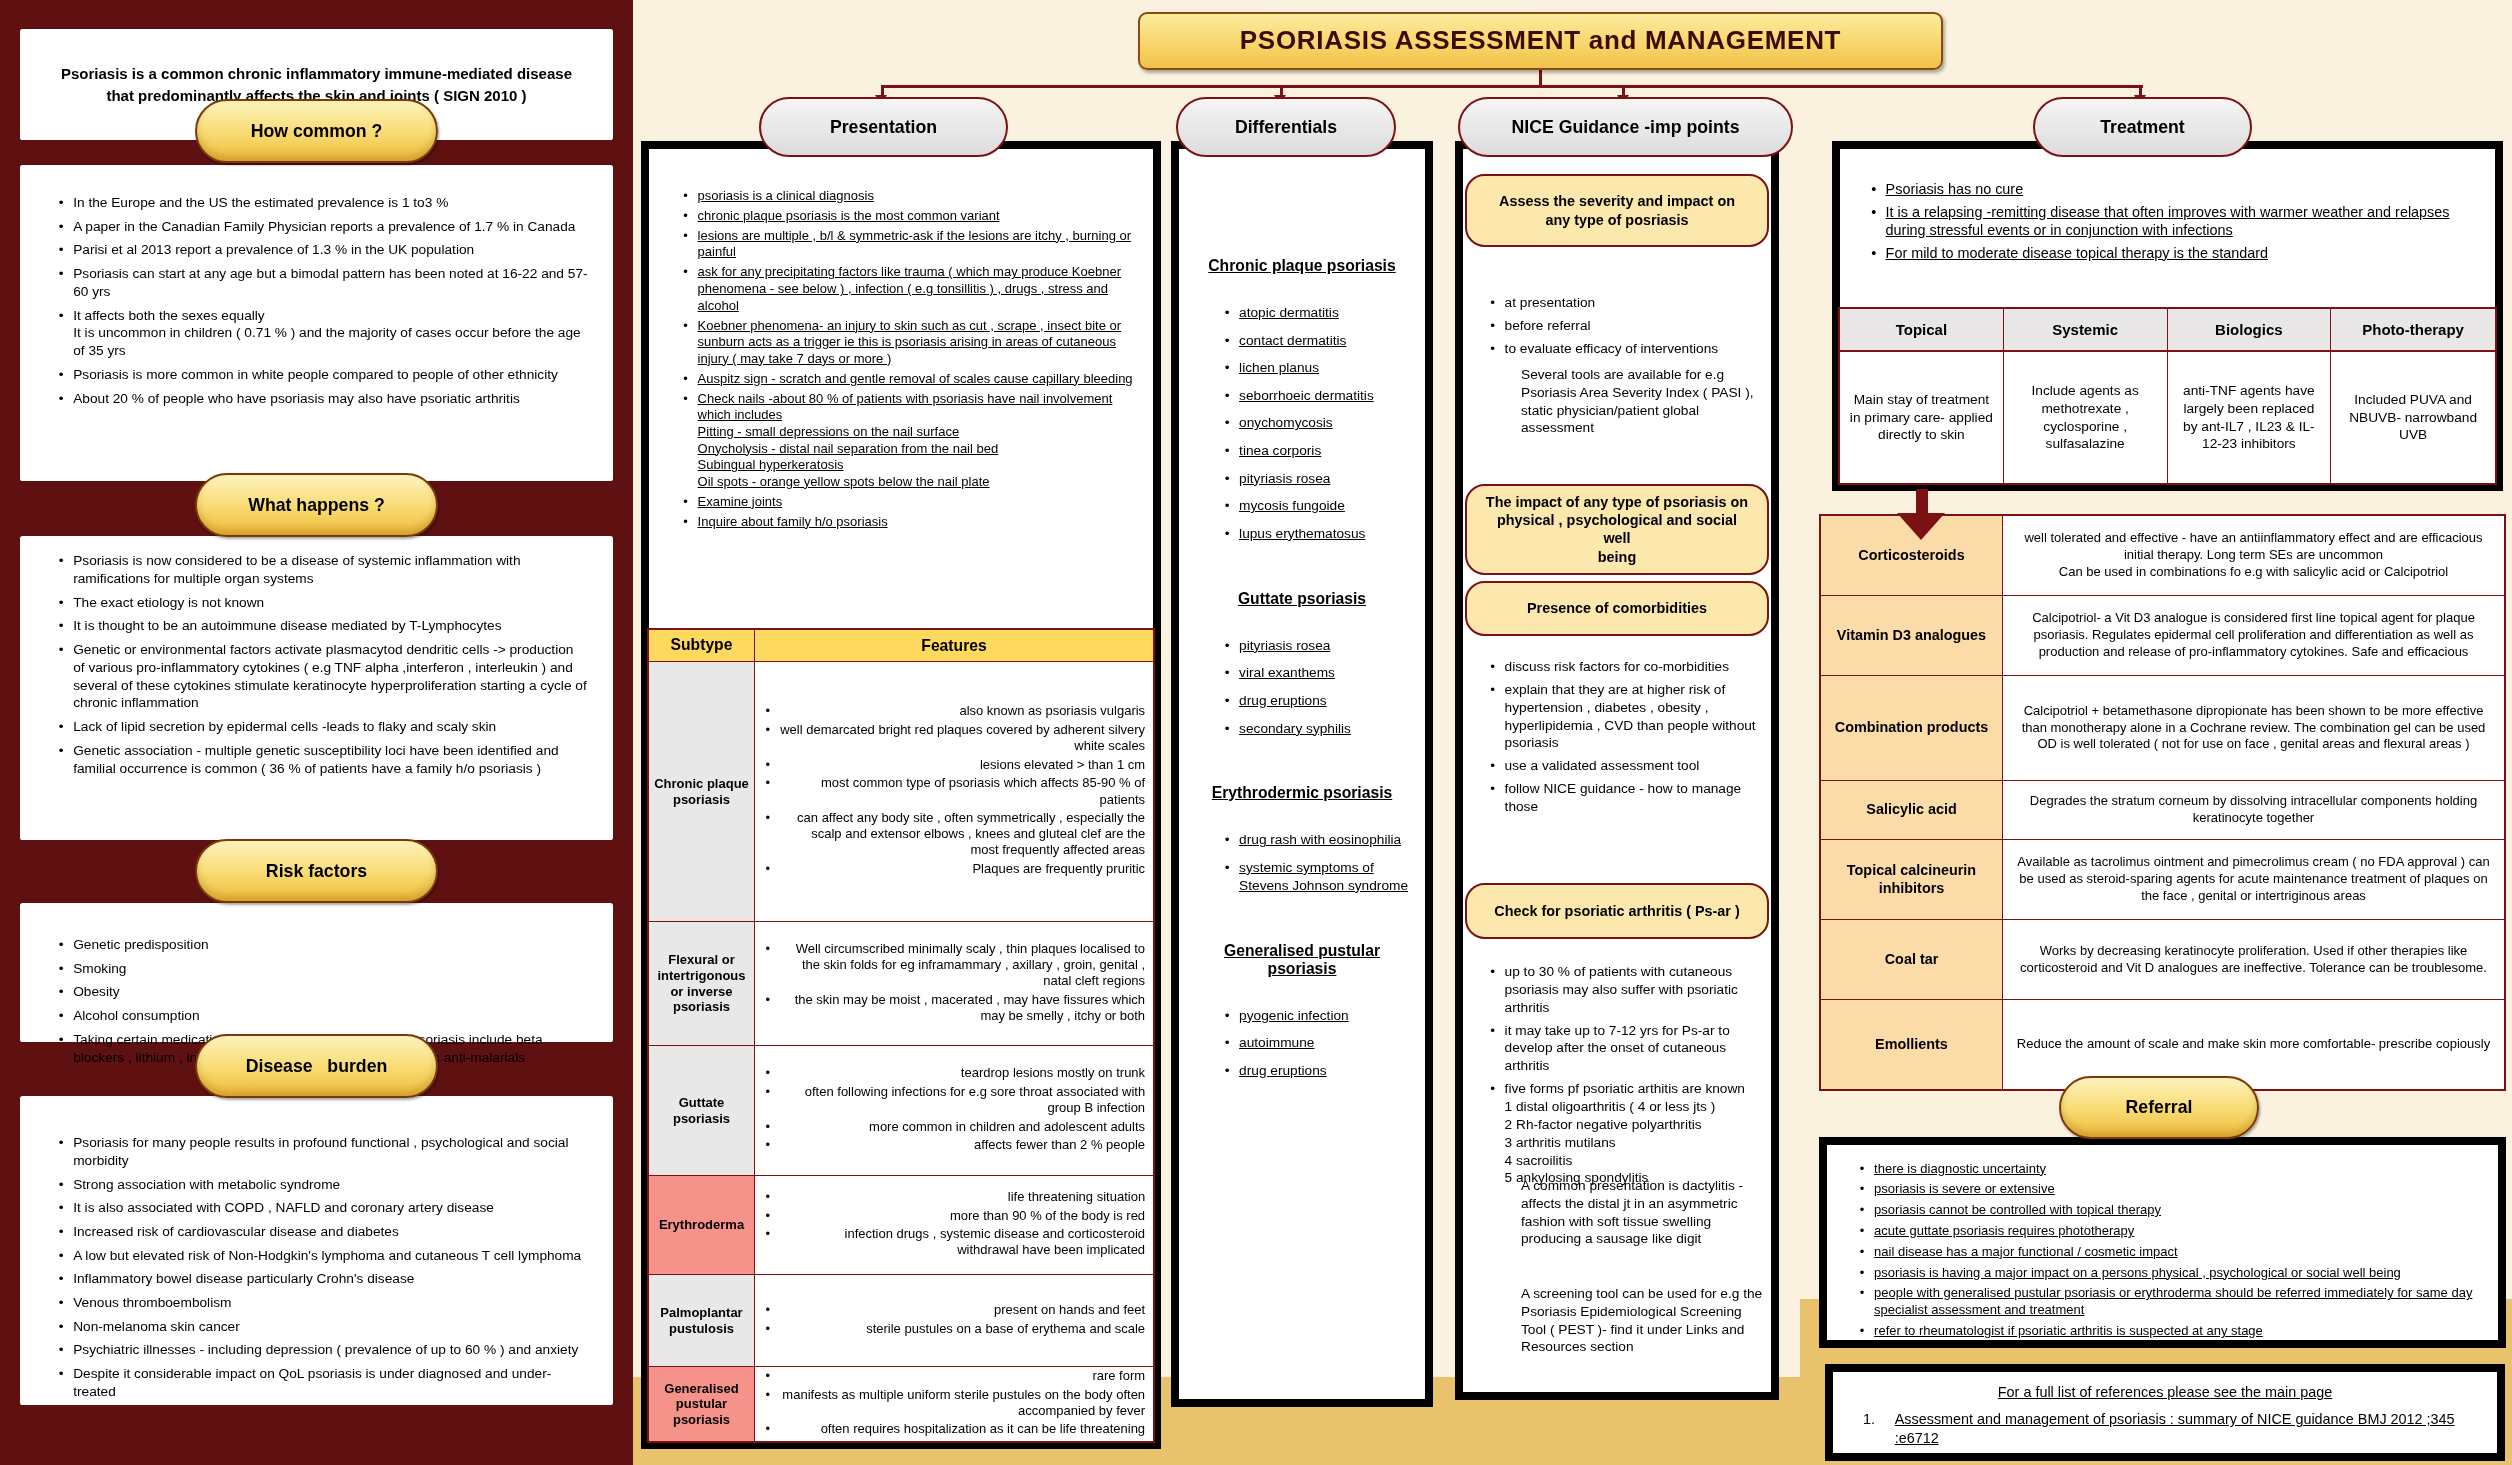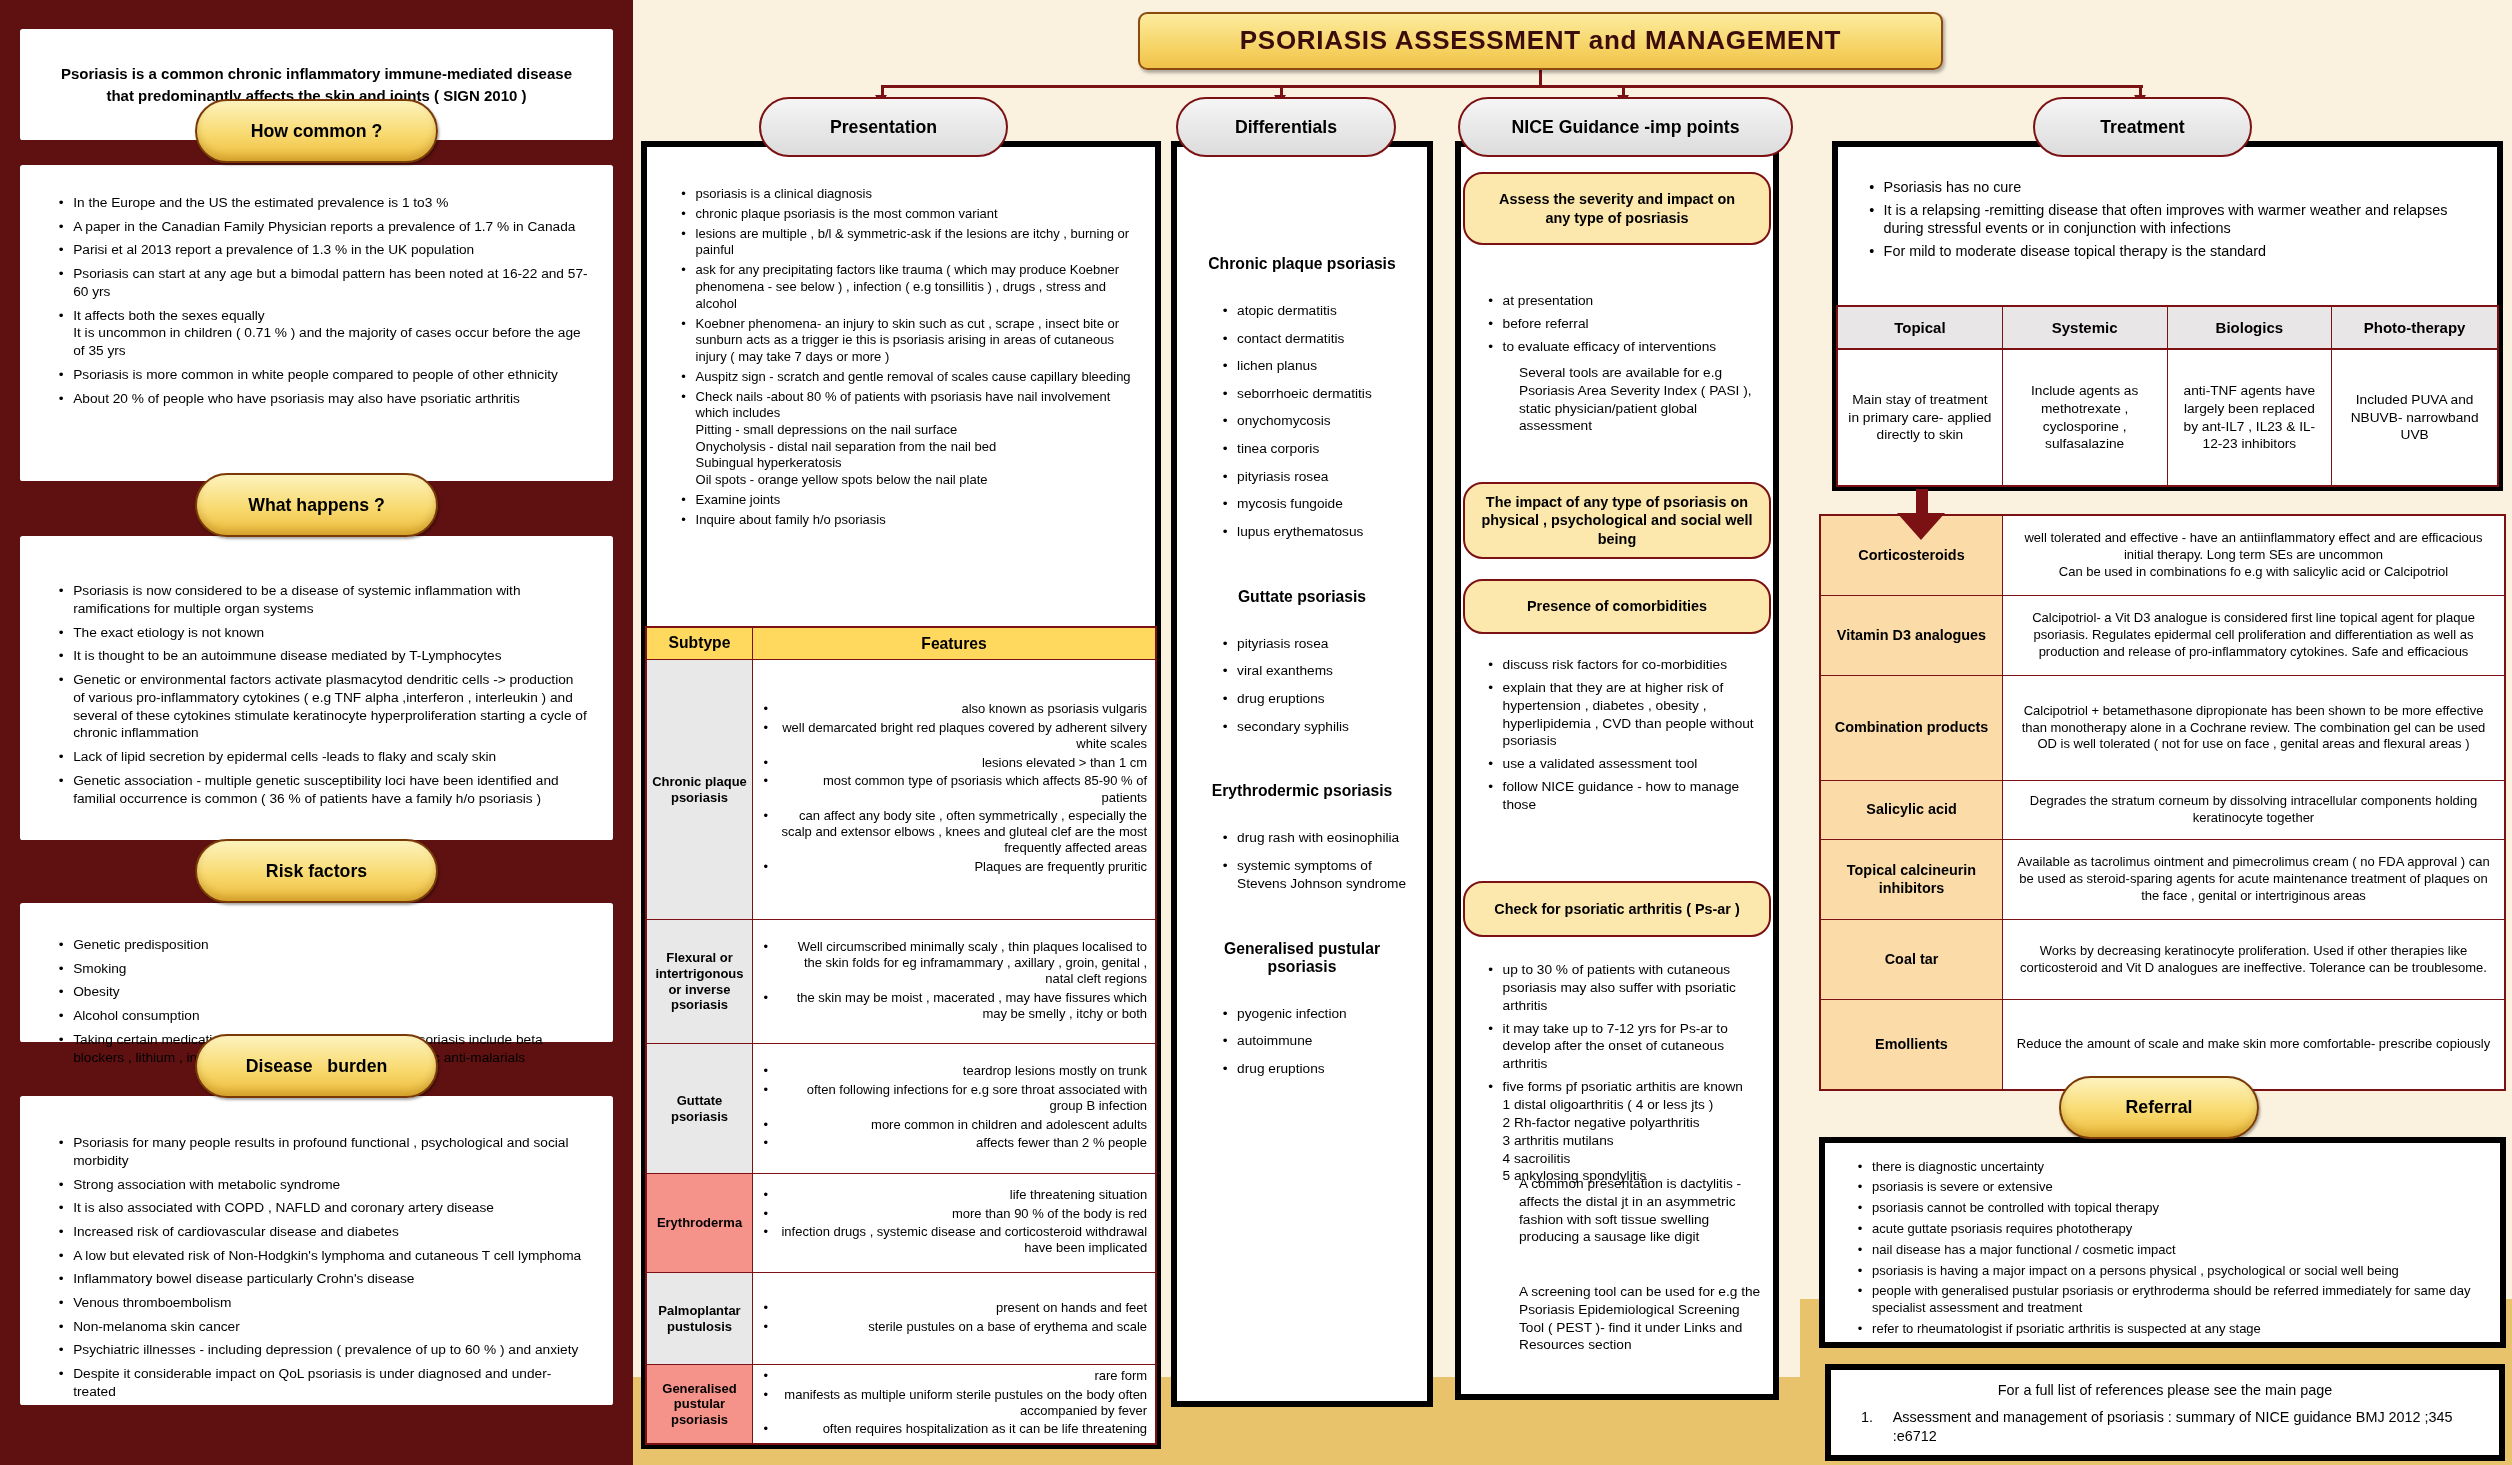--- a/index.html
+++ b/index.html
@@ -41,21 +41,21 @@
   .hline { position:absolute; height:2.6px; background:#7B1113; z-index:2; }
   .ahead { position:absolute; width:0; height:0; border-left:6.5px solid transparent;
            border-right:6.5px solid transparent; border-top:10.5px solid #7B1113; z-index:2; }
 
   .bubble { position:absolute; top:97px; height:60px; box-sizing:border-box;
             border:2px solid #7B1113; border-radius:30px;
             background:linear-gradient(180deg,#F5F5F5 0%,#DCDCDC 100%);
             display:flex; align-items:center; justify-content:center;
             font-weight:bold; font-size:17.7px; z-index:3; }
 
-  .colbox { position:absolute; background:#FFFFFF; border:6px solid #000000; box-sizing:border-box; z-index:1; }
+  .colbox { position:absolute; background:#FFFFFF; border:8px solid #000000; box-sizing:border-box; z-index:1;text-decoration:underline; }
 
   
   .p-bullets { font-size:13px; line-height:1.28; margin:39px 17px 0 29px; }
   .p-bullets li { margin-bottom:3.3px; }
   .subtable { position:absolute; left:-2px; right:-2px; bottom:-2px; top:479px;
               border:2px solid #7B1113; display:flex; flex-direction:column; background:#fff; }
   .strow { display:flex; border-top:1.3px solid #7B1113; box-sizing:border-box; overflow:hidden; }
   .strow:first-child { border-top:none; }
   .stlabel { flex:0 0 106px; border-right:1.3px solid #7B1113; display:flex; align-items:center;
              justify-content:center; text-align:center; font-weight:bold; font-size:13px;
@@ -142,21 +142,21 @@
           <li>It affects both the sexes equally
 It is  uncommon in children ( 0.71 % ) and the majority of cases occur before the age of 35 yrs</li>
           <li>Psoriasis is more common in white people compared to people of other ethnicity</li>
           <li>About 20 % of people who have psoriasis may also have psoriatic arthritis</li>
         </ul>
     </div>
 
     <div class="pill" style="left:195px; top:473px;">
       <span>What happens ?</span>
     </div>
-    <div class="lbox l-pad" style="top:536px; height:304px; padding-top:46px;">
+    <div class="lbox l-pad" style="top:536px; height:304px; padding-top:16px;">
       <ul class="bullets l-bullets">
           <li>Psoriasis is now considered to be a disease of systemic inflammation with ramifications for multiple organ systems</li>
           <li>The exact etiology is not known</li>
           <li>It is thought to be an autoimmune disease mediated by T-Lymphocytes</li>
           <li>Genetic or environmental factors activate plasmacytod dendritic cells -&gt; production of various pro-inflammatory cytokines ( e.g TNF alpha ,interferon , interleukin ) and several of these cytokines stimulate keratinocyte hyperproliferation starting a cycle of chronic inflammation</li>
           <li>Lack of lipid secretion by epidermal cells -leads to flaky and scaly skin</li>
           <li>Genetic association - multiple genetic susceptibility loci have been identified and familial occurrence is common ( 36 % of patients have a family h/o psoriasis )</li>
         </ul>
     </div>
 

